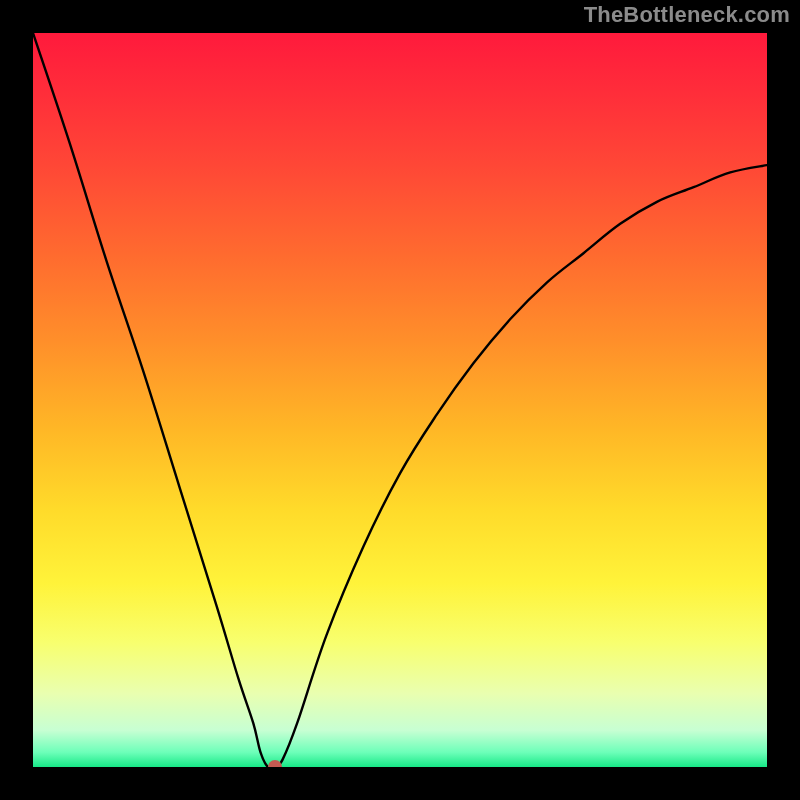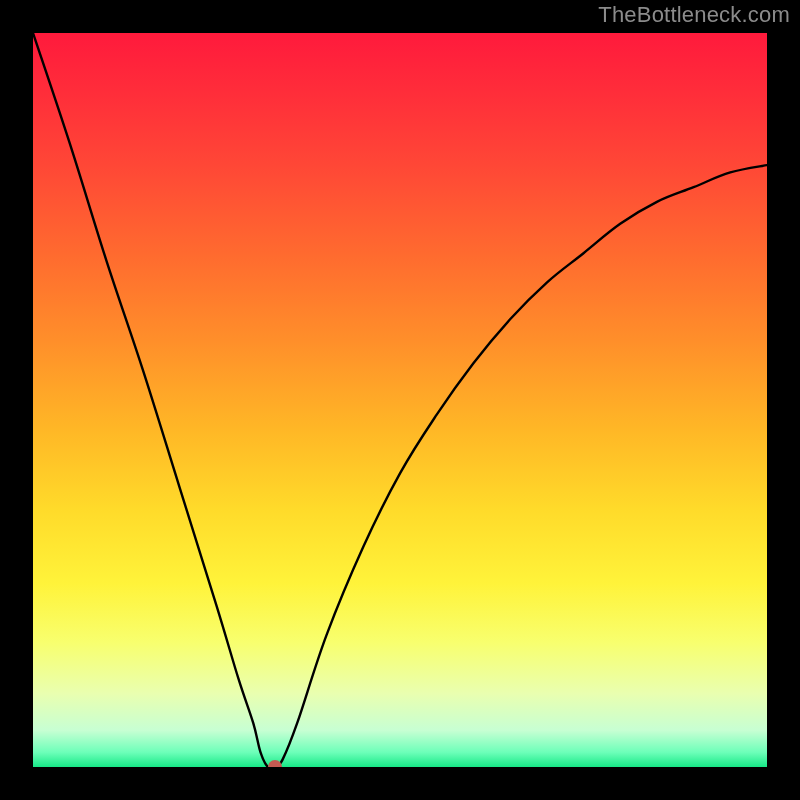--- a/index.html
+++ b/index.html
@@ -15,21 +15,21 @@
     width: 800px;
     height: 800px;
     background: #000;
   }
   .watermark {
     position: absolute;
     top: 2px;
     right: 10px;
     color: #8b8b8b;
     font-size: 22px;
-    font-weight: 400;
+    font-weight: 700;
     letter-spacing: 0.2px;
     z-index: 5;
   }
   .plot-area {
     position: absolute;
     left: 33px;
     top: 33px;
     width: 734px;
     height: 734px;
     overflow: hidden;

